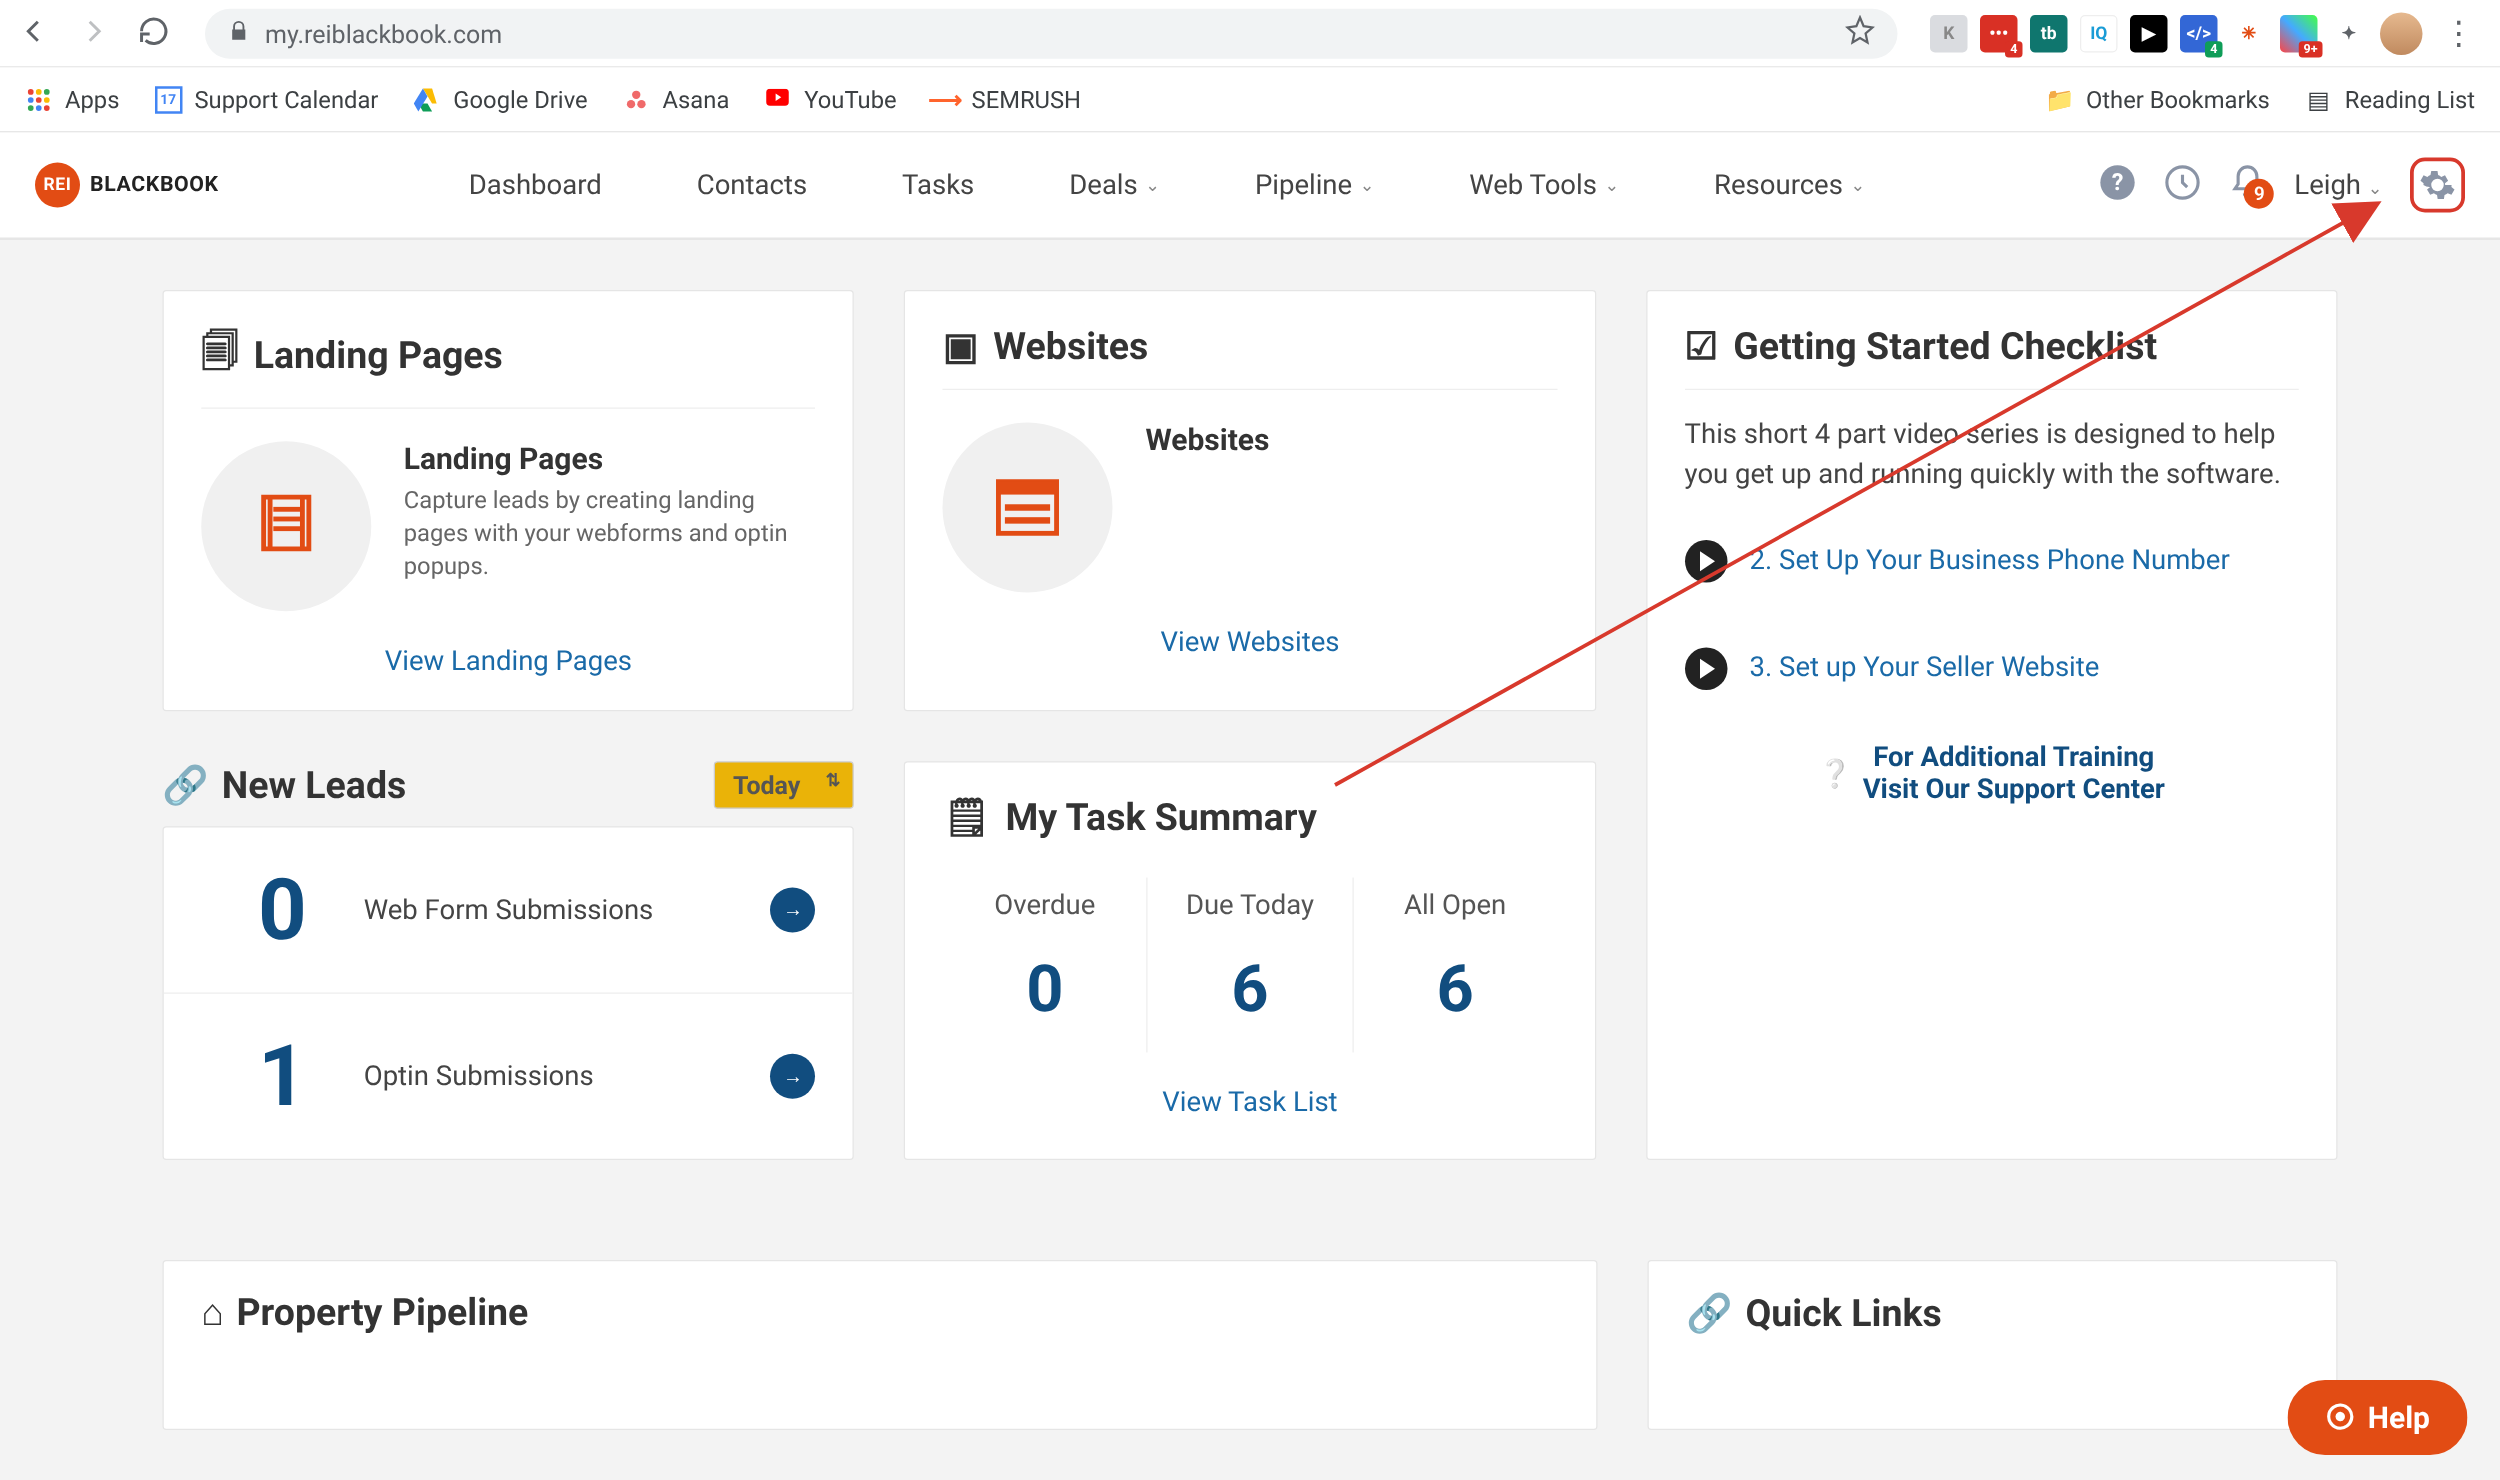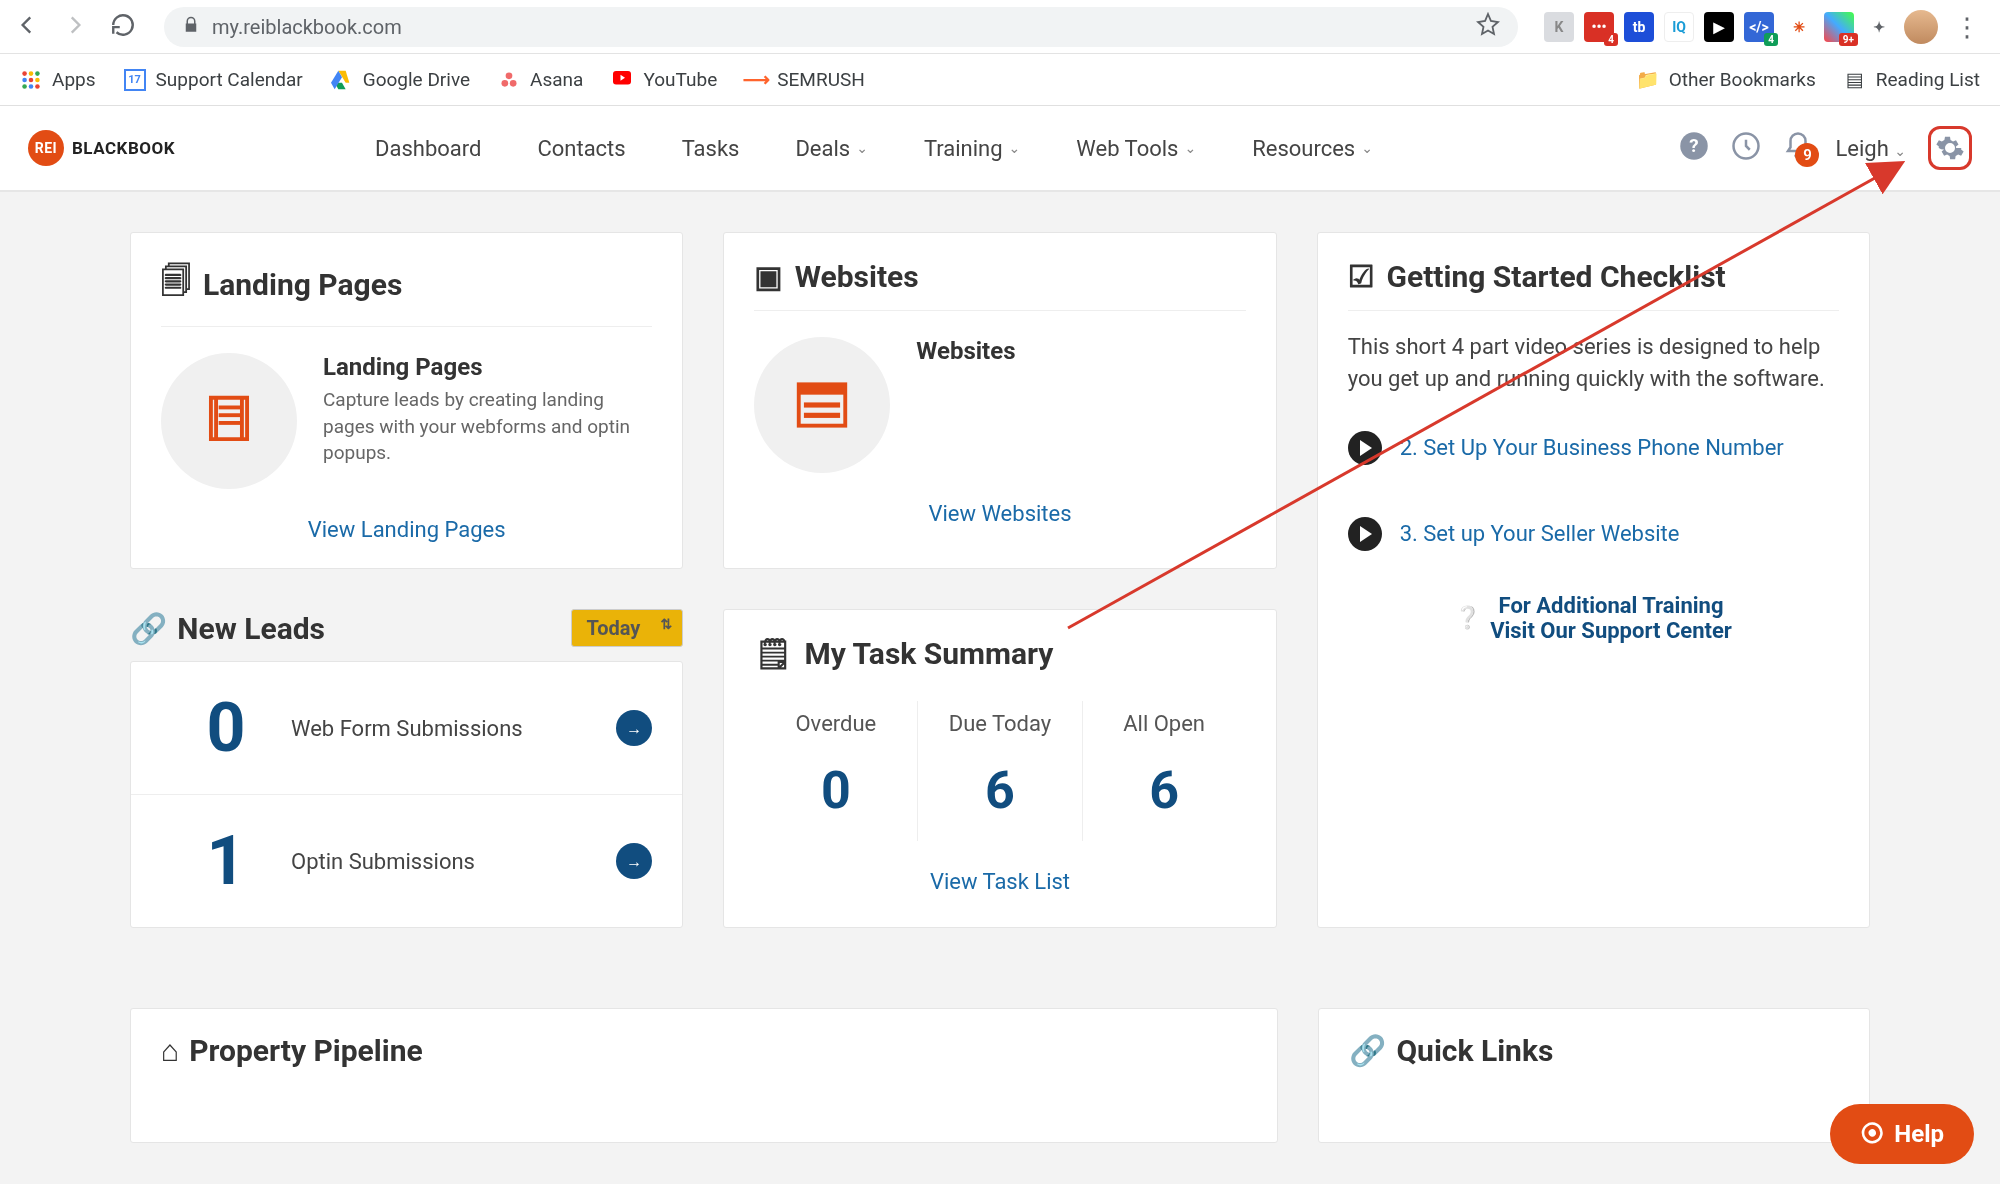--- a/index.html
+++ b/index.html
@@ -20,21 +20,21 @@
   
   .bookmarks-bar { height: 52px; background:#fff; display:flex; align-items:center; padding:0 20px; gap:28px; border-bottom:1px solid #e0e0e0; font-size:19px; color:#3c4043;}
   .bookmark { display:flex; align-items:center; gap:10px;}
   .bookmark .bm-icon { width:22px; height:22px; display:flex; align-items:center; justify-content:center;}
   .bookmarks-right { margin-left:auto; display:flex; gap:28px;}
 
   
   .app-nav { height: 86px; background:#fff; display:flex; align-items:center; padding: 0 28px; border-bottom: 2px solid #e6e6e6;}
   .logo { display:flex; align-items:center; gap:8px; font-weight:700; font-size:17px; color:#222; letter-spacing:0.5px; margin-right: 200px;}
   .logo-badge { width:36px; height:36px; border-radius:50%; background:#e24c14; color:#fff; display:flex; align-items:center; justify-content:center; font-size:14px;}
-  .nav-items { display:flex; gap: 56px; font-size:22px; color:#444;}
+  .nav-items { display:flex; gap: 76px; font-size:22px; color:#444;}
   .nav-item { display:flex; align-items:center; gap:6px; cursor:pointer;}
   .chev { font-size:14px; color:#888;}
   .nav-right { margin-left:auto; display:flex; align-items:center; gap:22px;}
   .nav-right svg { width:30px; height:30px; }
   .bell-wrap { position:relative;}
   .bell-badge { position:absolute; bottom:-2px; right:-6px; background:#e24c14; color:#fff; border-radius:50%; width:24px; height:24px; display:flex; align-items:center; justify-content:center; font-size:15px; font-weight:600;}
   .username { font-size:22px; color:#444;}
   .gear-circ { width:44px; height:44px; border:3px solid #d8392c; border-radius:12px; display:flex; align-items:center; justify-content:center;}
 
   
@@ -102,21 +102,21 @@
           <path d="M6 10V7a6 6 0 1 1 12 0v3h1v11H5V10h1zm2 0h8V7a4 4 0 1 0-8 0v3z"></path>
         </svg></span>
     <span>my.reiblackbook.com</span>
     <span style="margin-left:auto"><svg width="24" height="24" viewBox="0 0 24 24" fill="none" stroke="#5f6368" stroke-width="1.8">
           <path d="M12 2l2.9 6.9L22 10l-5.5 4.8L18 22l-6-3.5L6 22l1.5-7.2L2 10l7.1-1.1z"></path>
         </svg></span>
   </div>
   <div class="ext-row">
     <div class="ext-icon" style="background:#dadce0;color:#888">K</div>
     <div class="ext-icon" style="background:#d93025">•••<span class="ext-badge">4</span></div>
-    <div class="ext-icon" style="background:#1d4ed8">tb</div>
+    <div class="ext-icon" style="background:#0f766e">tb</div>
     <div class="ext-icon" style="background:#fff;color:#1a9cd6;border:1px solid #eee">IQ</div>
     <div class="ext-icon" style="background:#000">▶</div>
     <div class="ext-icon" style="background:#3367d6">&lt;/&gt;<span class="ext-badge" style="background:#0f9d58">4</span></div>
     <div class="ext-icon" style="background:#fff;color:#e24c14">✳</div>
     <div class="ext-icon" style="background:linear-gradient(45deg,#f44,#4af,#4f4)">
         <span class="ext-badge">9+</span>
       </div>
     <div class="ext-icon" style="background:#fff;color:#5f6368">✦</div>
     <div class="avatar"></div>
     <div class="dots-menu">⋮</div>
@@ -202,21 +202,21 @@
         <span>Contacts</span>
       </div>
     <div class="nav-item">
         <span>Tasks</span>
       </div>
     <div class="nav-item">
         <span>Deals</span>
         <span class="chev">⌄</span>
       </div>
     <div class="nav-item">
-        <span>Training</span>
+        <span>Pipeline</span>
         <span class="chev">⌄</span>
       </div>
     <div class="nav-item">
         <span>Web Tools</span>
         <span class="chev">⌄</span>
       </div>
     <div class="nav-item">
         <span>Resources</span>
         <span class="chev">⌄</span>
       </div>

